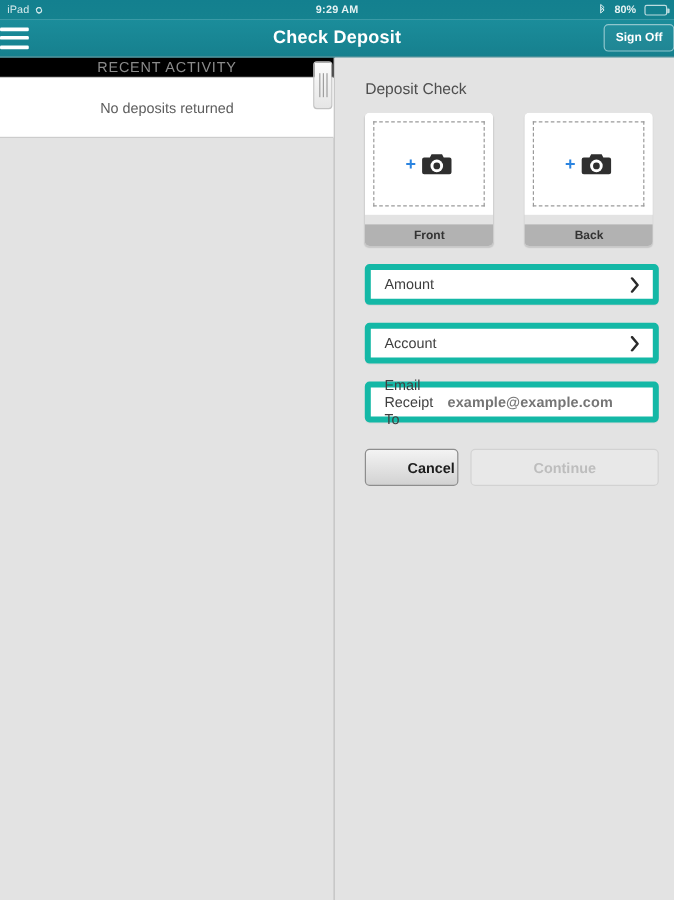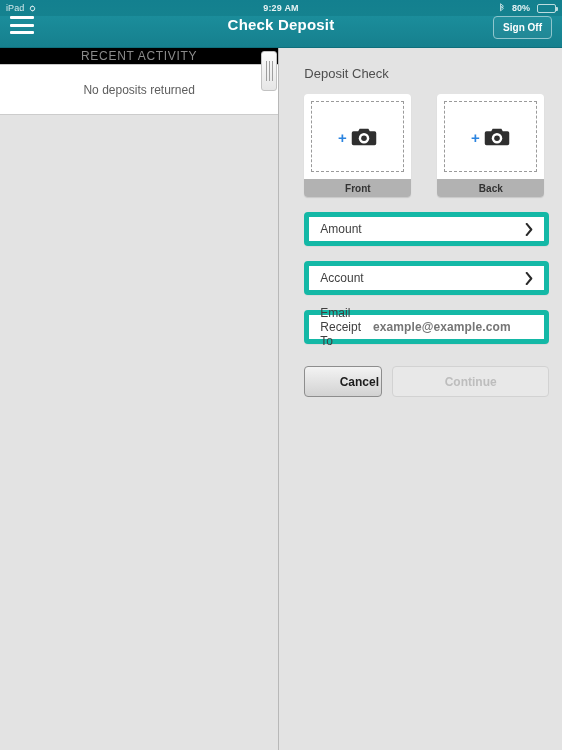--- a/index.html
+++ b/index.html
@@ -43,22 +43,22 @@
     content: ""; position: absolute; right: -3px; top: 2.5px;
     width: 2px; height: 4px; background: #bcdcdf; border-radius: 0 1px 1px 0;
   }
   .batt-fill { height: 100%; background: #dcf0f1; border-radius: 1px; }
 
   
   .navbar {
     height: 32px; width: 100%;
     background: linear-gradient(#1b8d9b, #16808e);
     border-bottom: 1px solid #0f6f7c;
-    display: flex; align-items: flex-start;
-    position: relative; padding: 0 10px;
+    display: flex; align-items: center;
+    position: relative; padding: 0 0;
   }
   .hamburger {
     width: 24px; height: 18px;
     display: flex; flex-direction: column; justify-content: space-between;
     cursor: pointer;
   }
   .hamburger span {
     display: block; height: 3px; width: 100%;
     background: #ffffff; border-radius: 1px;
   }
@@ -136,21 +136,21 @@
     gap: 3px;
   }
   .plus {
     color: #2b84e0; font-size: 15px; font-weight: bold;
     line-height: 1; margin-top: 1px;
   }
   .cam { width: 28px; height: 21px; display: block; }
   .capture-foot {
     height: 18px; background: #b2b2b2;
     display: flex; align-items: center; justify-content: center;
-    font-size: 10px; font-weight: bold; color: #333333;
+    font-size: 10px; font-weight: bold; color: #333333; margin-top: 8px;
   }
 
   
   .form-row {
     margin-top: 15px;
     height: 34px;
     background: #ffffff;
     border: 5px solid #14b8a6;
     border-radius: 4px;
     display: flex; align-items: center;

